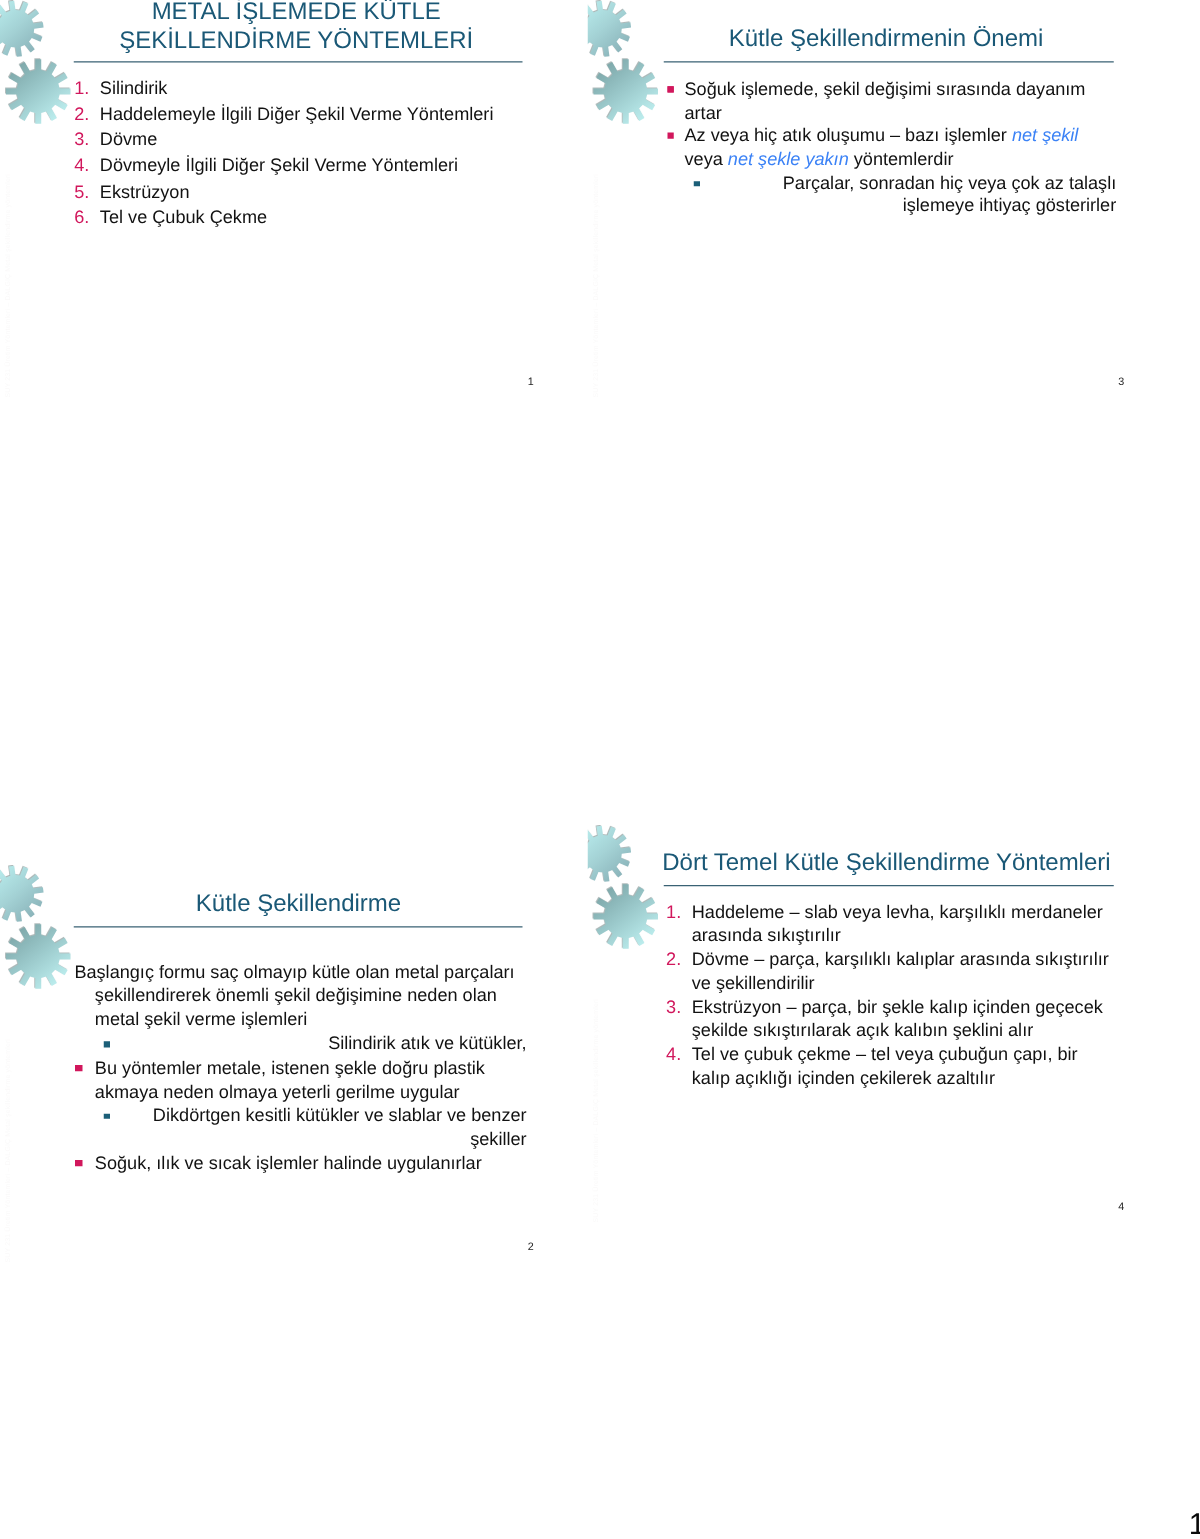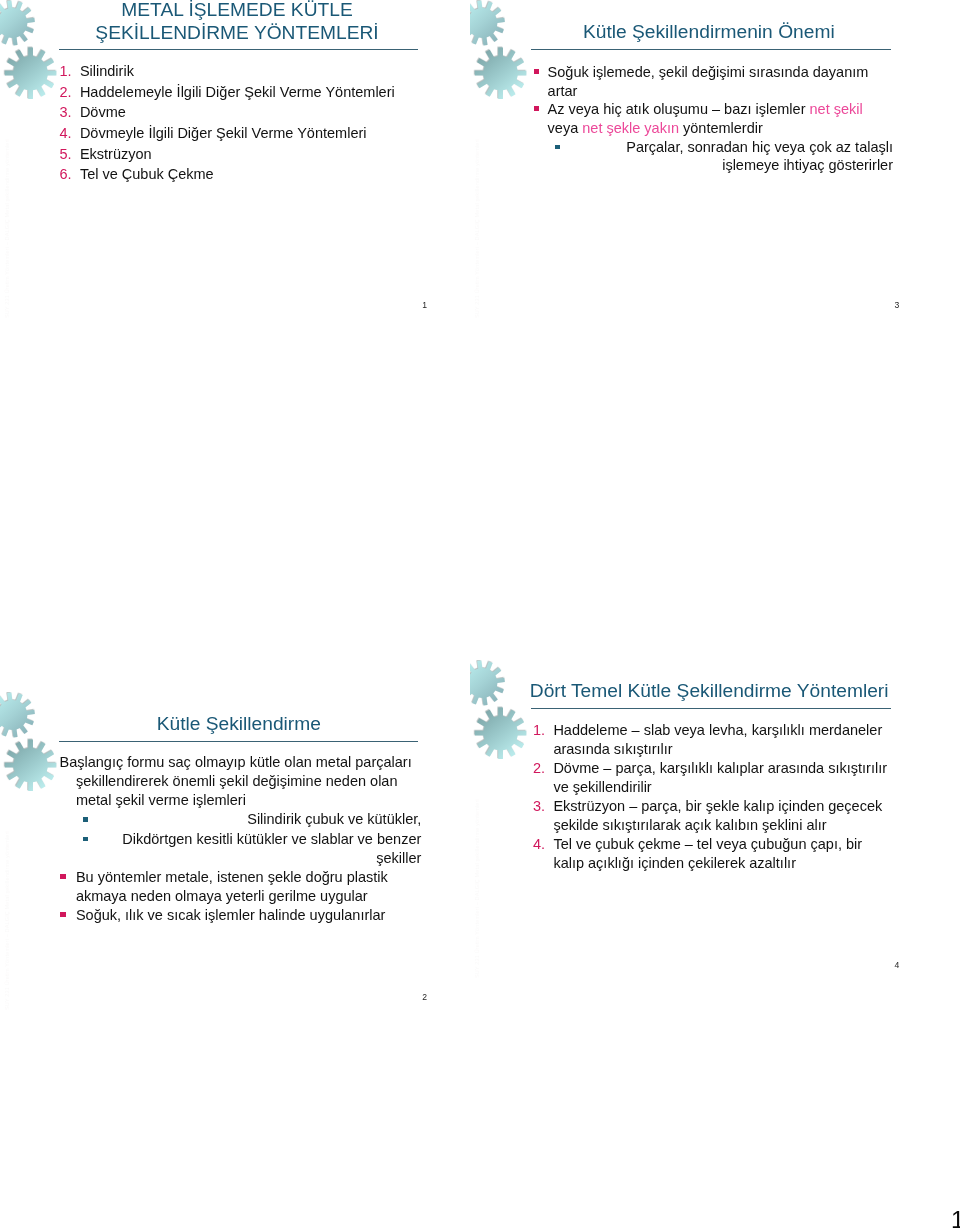--- a/index.html
+++ b/index.html
@@ -16,29 +16,29 @@
 .sl-tr .rule,.sl-br .rule{left:61.2px;width:360px;}
 .body{position:absolute;left:58.2px;top:61.2px;width:362px;font-size:14.5px;line-height:20.6px;}
 #b0{left:58.5px;line-height:20.6px;}
 #b1{left:61.0px;top:63.2px;line-height:18.6px;}
 #b2{left:59.3px;line-height:19.1px;}
 #b3{left:62.0px;line-height:19.1px;}
 .li{position:relative;margin:0;}
 .l1{padding-left:21.4px;}
 .bul .l1{padding-left:16.6px;}
 .l2{padding-left:35.2px;text-align:right;}
-.l1.noind{text-indent:-16.4px;}
+.l1.noind{text-indent:-16.4px;margin-top:16px;}
 .mk{position:absolute;top:0;color:#D1175C;}
 .l1>.mk{left:0.9px;}
 .sq{position:absolute;width:5.2px;height:5.0px;background:#D1175C;top:6.0px;}
 .l1>.sq{left:3.3px;}
 .bul .l1>.sq{left:1.2px;}
 #b1 .l1>.sq{left:3.0px;}
 .l2>.sq{left:24.0px;background:#1C5F78;width:4.7px;height:4.5px;top:7.0px;}
-.em{color:#ec4899;}
+.em{font-style:italic;color:#3b82f6;}
 .sidenote{position:absolute;left:3.5px;top:318px;color:#FAF9F9;font-size:5.6px;
           transform:rotate(-90deg);transform-origin:0 0;white-space:nowrap;letter-spacing:0.1px;}
 .pg{position:absolute;font-size:8.6px;color:#262626;left:422.2px;top:300.4px;}
 .sl-tr .pg,.sl-br .pg{left:424.5px;}
 .docnum{position:absolute;left:951px;top:1208px;font-size:24px;line-height:24px;color:#0a0a0a;}
 </style>
 </head>
 <body>
 
 <div class="slide sl-tl">
@@ -139,23 +139,23 @@
       </g>
 <path d="M47.73 71.81L56.39 71.83L56.39 76.57L47.73 76.59L46.63 80.69L54.12 85.04L51.75 89.15L44.24 84.84L41.24 87.84L45.55 95.35L41.44 97.72L37.09 90.23L32.99 91.33L32.97 99.99L28.23 99.99L28.21 91.33L24.11 90.23L19.76 97.72L15.65 95.35L19.96 87.84L16.96 84.84L9.45 89.15L7.08 85.04L14.57 80.69L13.47 76.59L4.81 76.57L4.81 71.83L13.47 71.81L14.57 67.71L7.08 63.36L9.45 59.25L16.96 63.56L19.96 60.56L15.65 53.05L19.76 50.68L24.11 58.17L28.21 57.07L28.23 48.41L32.97 48.41L32.99 57.07L37.09 58.17L41.44 50.68L45.55 53.05L41.24 60.56L44.24 63.56L51.75 59.25L54.12 63.36L46.63 67.71Z" fill="none" stroke="#ffffff" stroke-width="2.4"></path>
 <g filter="url(#gs2)">
         <path d="M47.73 71.81L56.39 71.83L56.39 76.57L47.73 76.59L46.63 80.69L54.12 85.04L51.75 89.15L44.24 84.84L41.24 87.84L45.55 95.35L41.44 97.72L37.09 90.23L32.99 91.33L32.97 99.99L28.23 99.99L28.21 91.33L24.11 90.23L19.76 97.72L15.65 95.35L19.96 87.84L16.96 84.84L9.45 89.15L7.08 85.04L14.57 80.69L13.47 76.59L4.81 76.57L4.81 71.83L13.47 71.81L14.57 67.71L7.08 63.36L9.45 59.25L16.96 63.56L19.96 60.56L15.65 53.05L19.76 50.68L24.11 58.17L28.21 57.07L28.23 48.41L32.97 48.41L32.99 57.07L37.09 58.17L41.44 50.68L45.55 53.05L41.24 60.56L44.24 63.56L51.75 59.25L54.12 63.36L46.63 67.71Z" fill="url(#gb2)"></path>
       </g>
 </svg>
 <div class="title"><span>Kütle Şekillendirme</span></div>
 <div class="rule"></div>
 <div id="b2" class="body bul">
 <div class="li l1 noind"><span class="tx">Başlangıç formu saç olmayıp kütle olan metal parçaları şekillendirerek önemli şekil değişimine neden olan metal şekil verme işlemleri</span></div>
-<div class="li l2"><span class="sq"></span><span class="tx">Silindirik çubuk ve kütükler,</span></div>
+<div class="li l2"><span class="sq"></span><span class="tx">Silindirik atık ve kütükler,</span></div>
+<div class="li l1"><span class="sq"></span><span class="tx">Bu yöntemler metale, istenen şekle doğru plastik akmaya neden olmaya yeterli gerilme uygular</span></div>
 <div class="li l2"><span class="sq"></span><span class="tx">Dikdörtgen kesitli kütükler ve slablar ve benzer şekiller</span></div>
-<div class="li l1"><span class="sq"></span><span class="tx">Bu yöntemler metale, istenen şekle doğru plastik akmaya neden olmaya yeterli gerilme uygular</span></div>
 <div class="li l1"><span class="sq"></span><span class="tx">Soğuk, ılık ve sıcak işlemler halinde uygulanırlar</span></div>
 </div>
 <div class="pg">2</div>
 <div class="sidenote">SUY 231 Üretim Yöntemleri – DALGIÇ Metal şekillendirme yöntemleri</div>
 </div>
 
 <div class="slide sl-br">
 <svg class="gears" viewBox="0 0 72 104" width="72" height="104">
 <defs>
 <linearGradient id="ga3" x1="0.05" y1="0" x2="0.95" y2="1">

